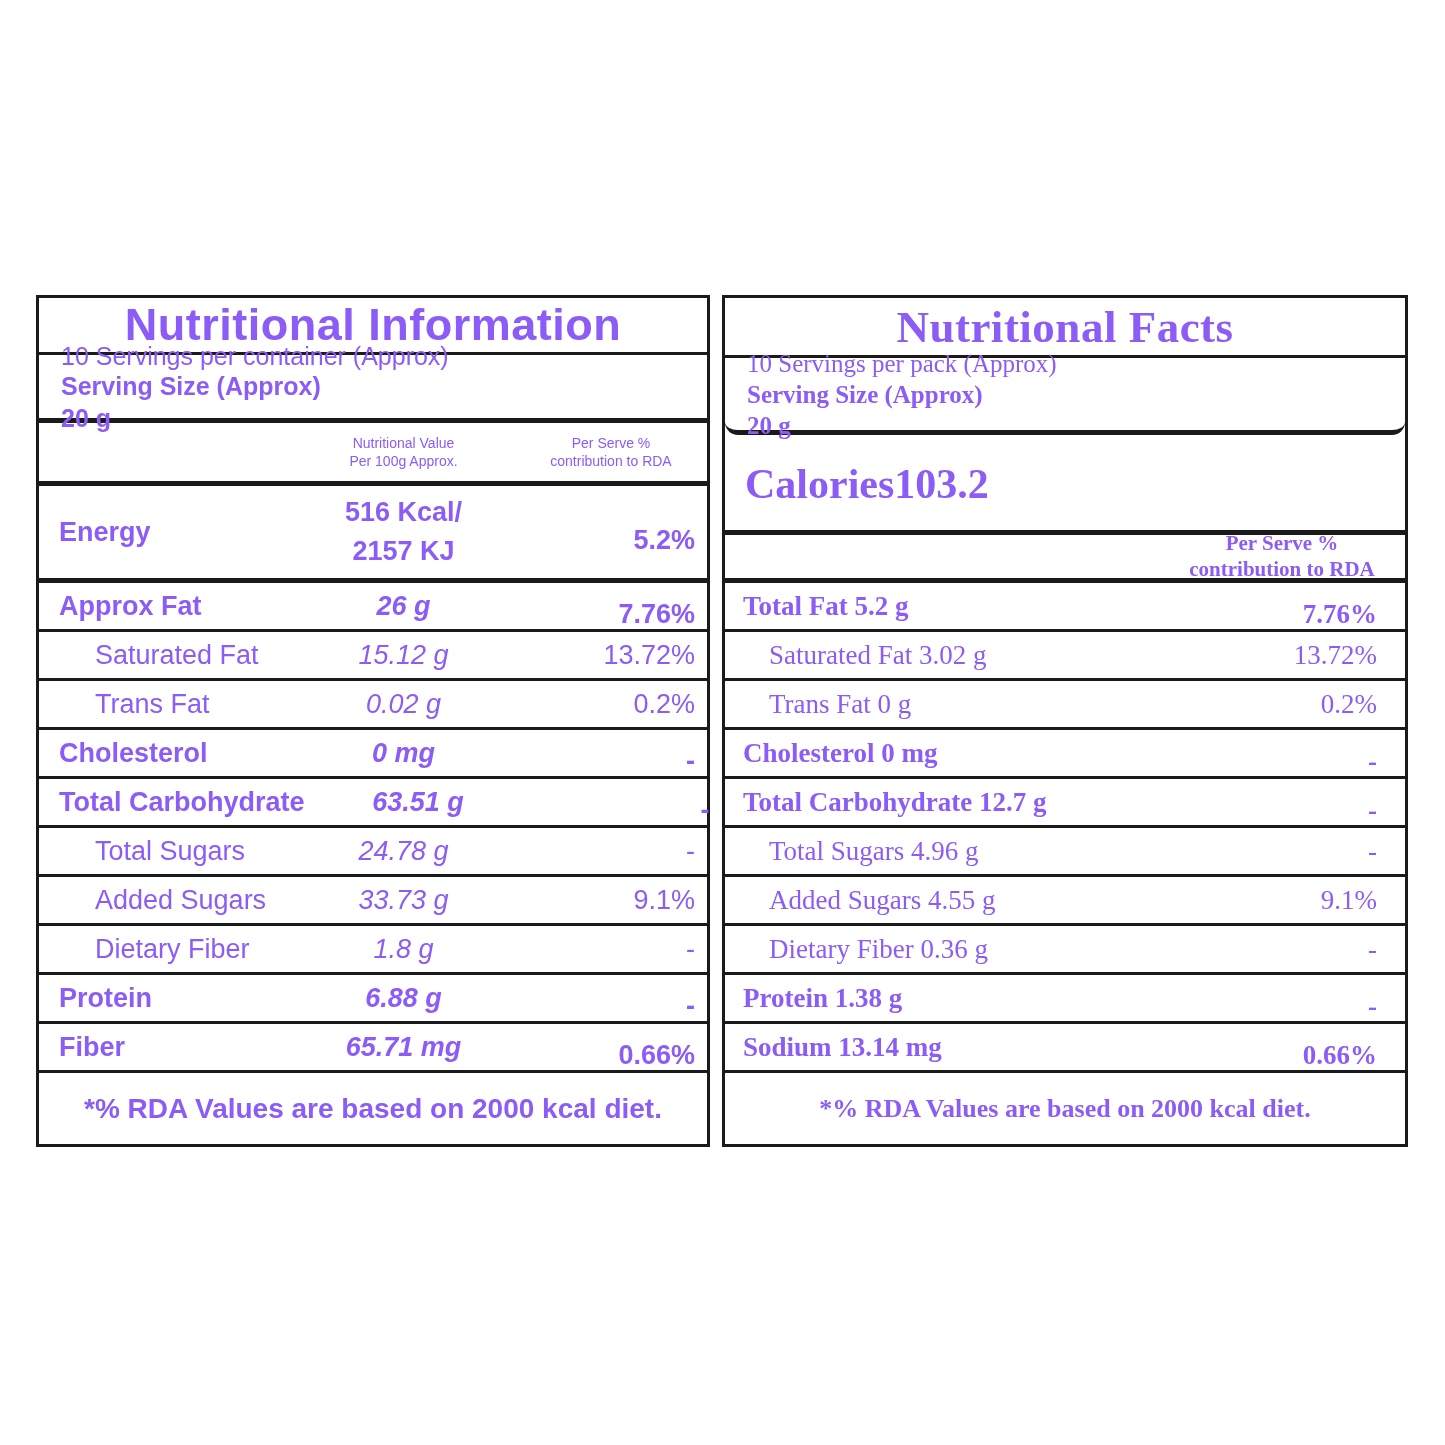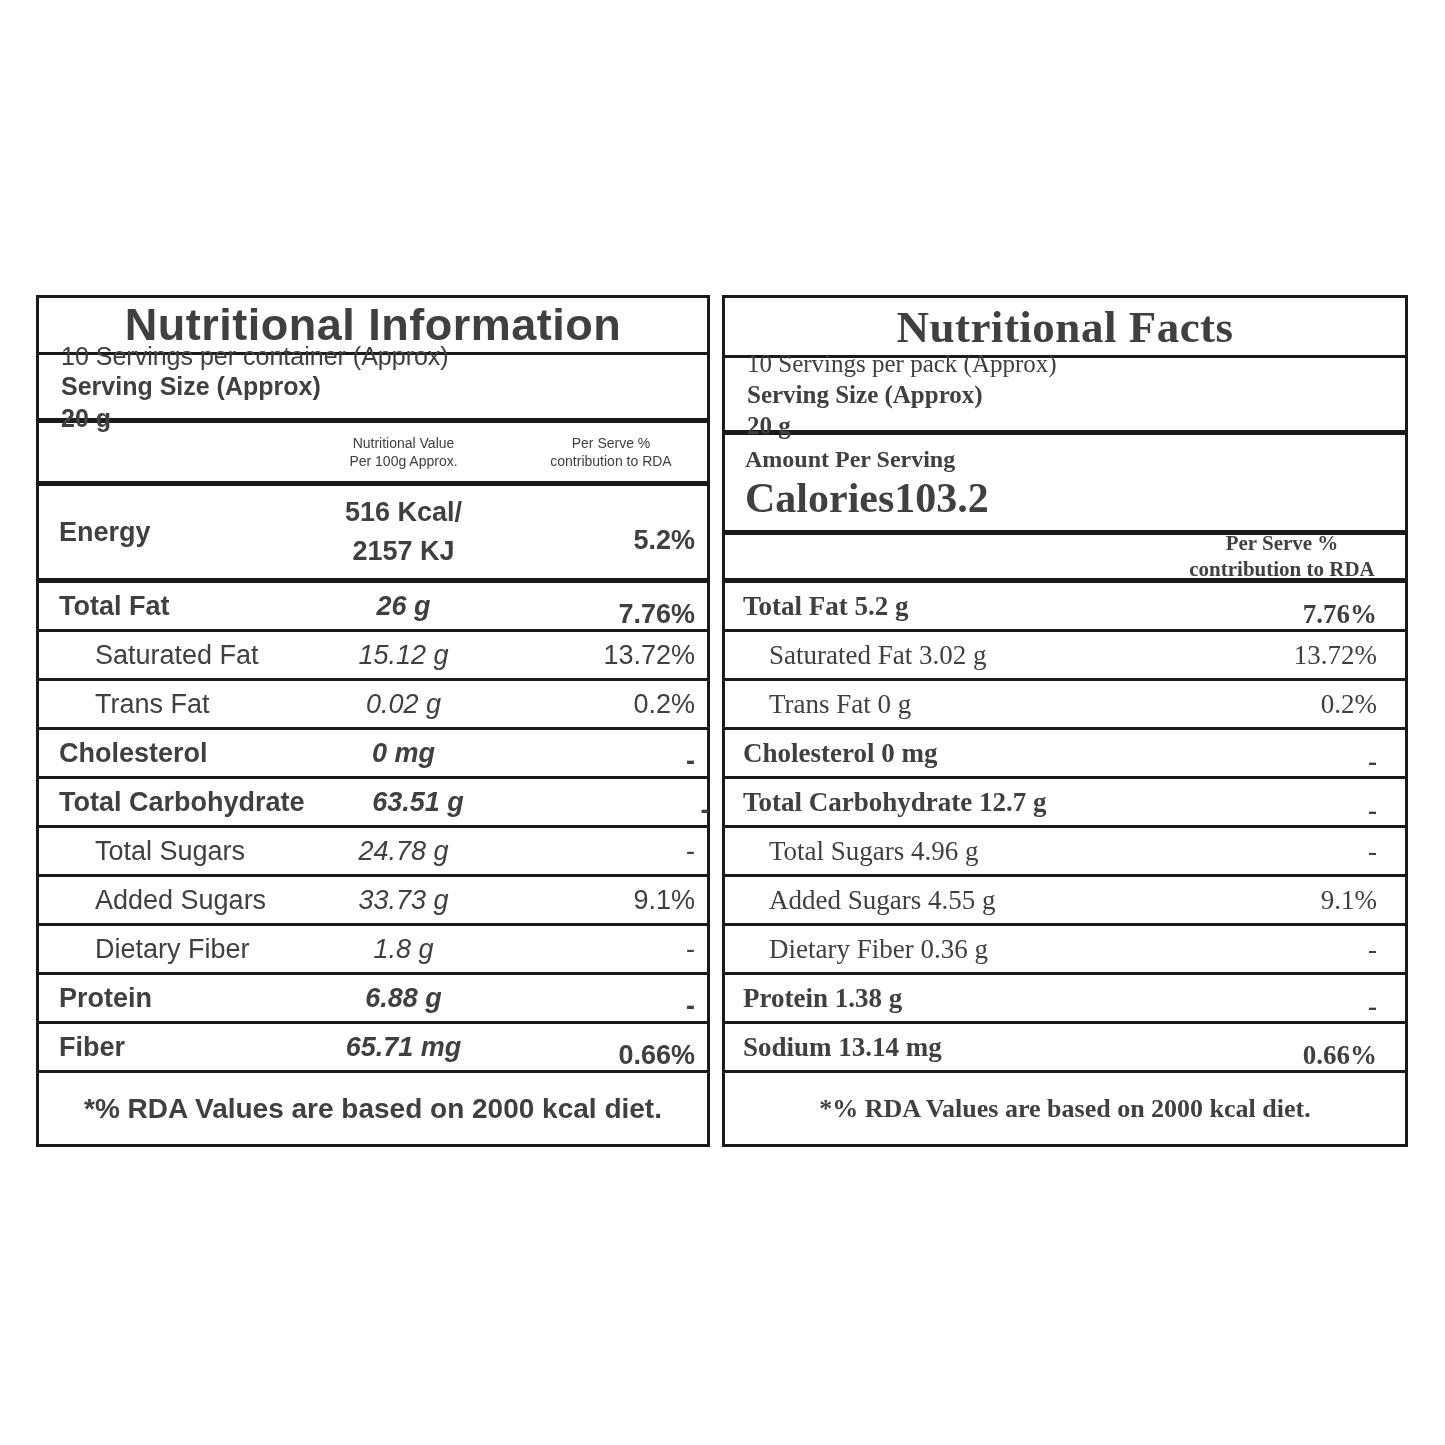--- a/index.html
+++ b/index.html
@@ -1,21 +1,21 @@
 <!DOCTYPE html>
 <html><head>
 <meta charset="utf-8">
 <style>
   html,body{margin:0;padding:0;background:#ffffff;}
   .canvas{
     position:relative;
     width:1445px;height:1274px;
     background:#ffffff;
     font-family:"Liberation Sans","DejaVu Sans",sans-serif;
-    color:#404040;
+    color:#8b5cf6;
     overflow:hidden;
   }
   .panel{
     position:absolute;
     top:295px;
     height:852px;
     border:3px solid #1a1a1a;
     box-sizing:border-box;
     background:#ffffff;
     display:flex;
@@ -28,21 +28,21 @@
   .thin{border-bottom:3px solid #1a1a1a;}
   .thick{border-bottom:5px solid #1a1a1a;}
 
   .title-band{display:flex;align-items:center;justify-content:center;}
   .panel.left .title-band{height:57px;}
   .panel.right .title-band{height:60px;}
   .title-text{font-size:45px;font-weight:700;letter-spacing:0.5px;white-space:nowrap;}
 
   .servings-band{padding:4px 22px 2px 22px;display:flex;flex-direction:column;justify-content:center;}
   .panel.left .servings-band{height:68px;}
-  .panel.right .servings-band{height:77px;}
+  .panel.right .servings-band{height:77px;border-radius:13px;}
   .servings-line{font-size:25px;line-height:1.2;}
   .serving-size-line{display:flex;justify-content:space-between;align-items:baseline;font-weight:700;font-size:25px;line-height:1.25;flex-direction:column;}
 
   
   .grid{display:grid;grid-template-columns:1fr 227px 190px;align-items:center;}
   .colheader-band{height:63px;padding:2px 0;}
   .colhdr{font-size:14px;line-height:1.32;text-align:center;}
   .colhdr-pct{padding-right:2px;}
 
   .energy-band{height:97px;}
@@ -110,21 +110,21 @@
     <div class="band energy-band thick grid bold">
       <div class="label">Energy</div>
       <div class="energy-val">
         <div>516 Kcal/</div>
         <div>2157 KJ</div>
       </div>
       <div class="pct b">5.2%</div>
     </div>
 
     <div class="band row thin grid bold">
-      <div class="label">Total Fat</div>
+      <div class="label">Approx Fat</div>
       <div class="val">26 g</div>
       <div class="pct">7.76%</div>
     </div>
     <div class="band row thin grid indent">
       <div class="label">Saturated Fat</div>
       <div class="val">15.12 g</div>
       <div class="pct">13.72%</div>
     </div>
     <div class="band row thin grid indent">
       <div class="label">Trans Fat</div>
@@ -177,21 +177,20 @@
 
     <div class="band servings-band thick">
       <div class="servings-line">10 Servings per pack (Approx)</div>
       <div class="serving-size-line">
         <span>Serving Size (Approx)</span>
         <span>20 g</span>
       </div>
     </div>
 
     <div class="band calories-band thick">
-      <div class="aps">Amount Per Serving</div>
       <div class="cal-line">
         <span class="cal-label">Calories</span>
         <span class="cal-value">103.2</span>
       </div>
     </div>
 
     <div class="band pctheader-band thick">
       <div class="pct-hdr">
         <div>Per Serve %</div>
         <div>contribution to RDA</div>

